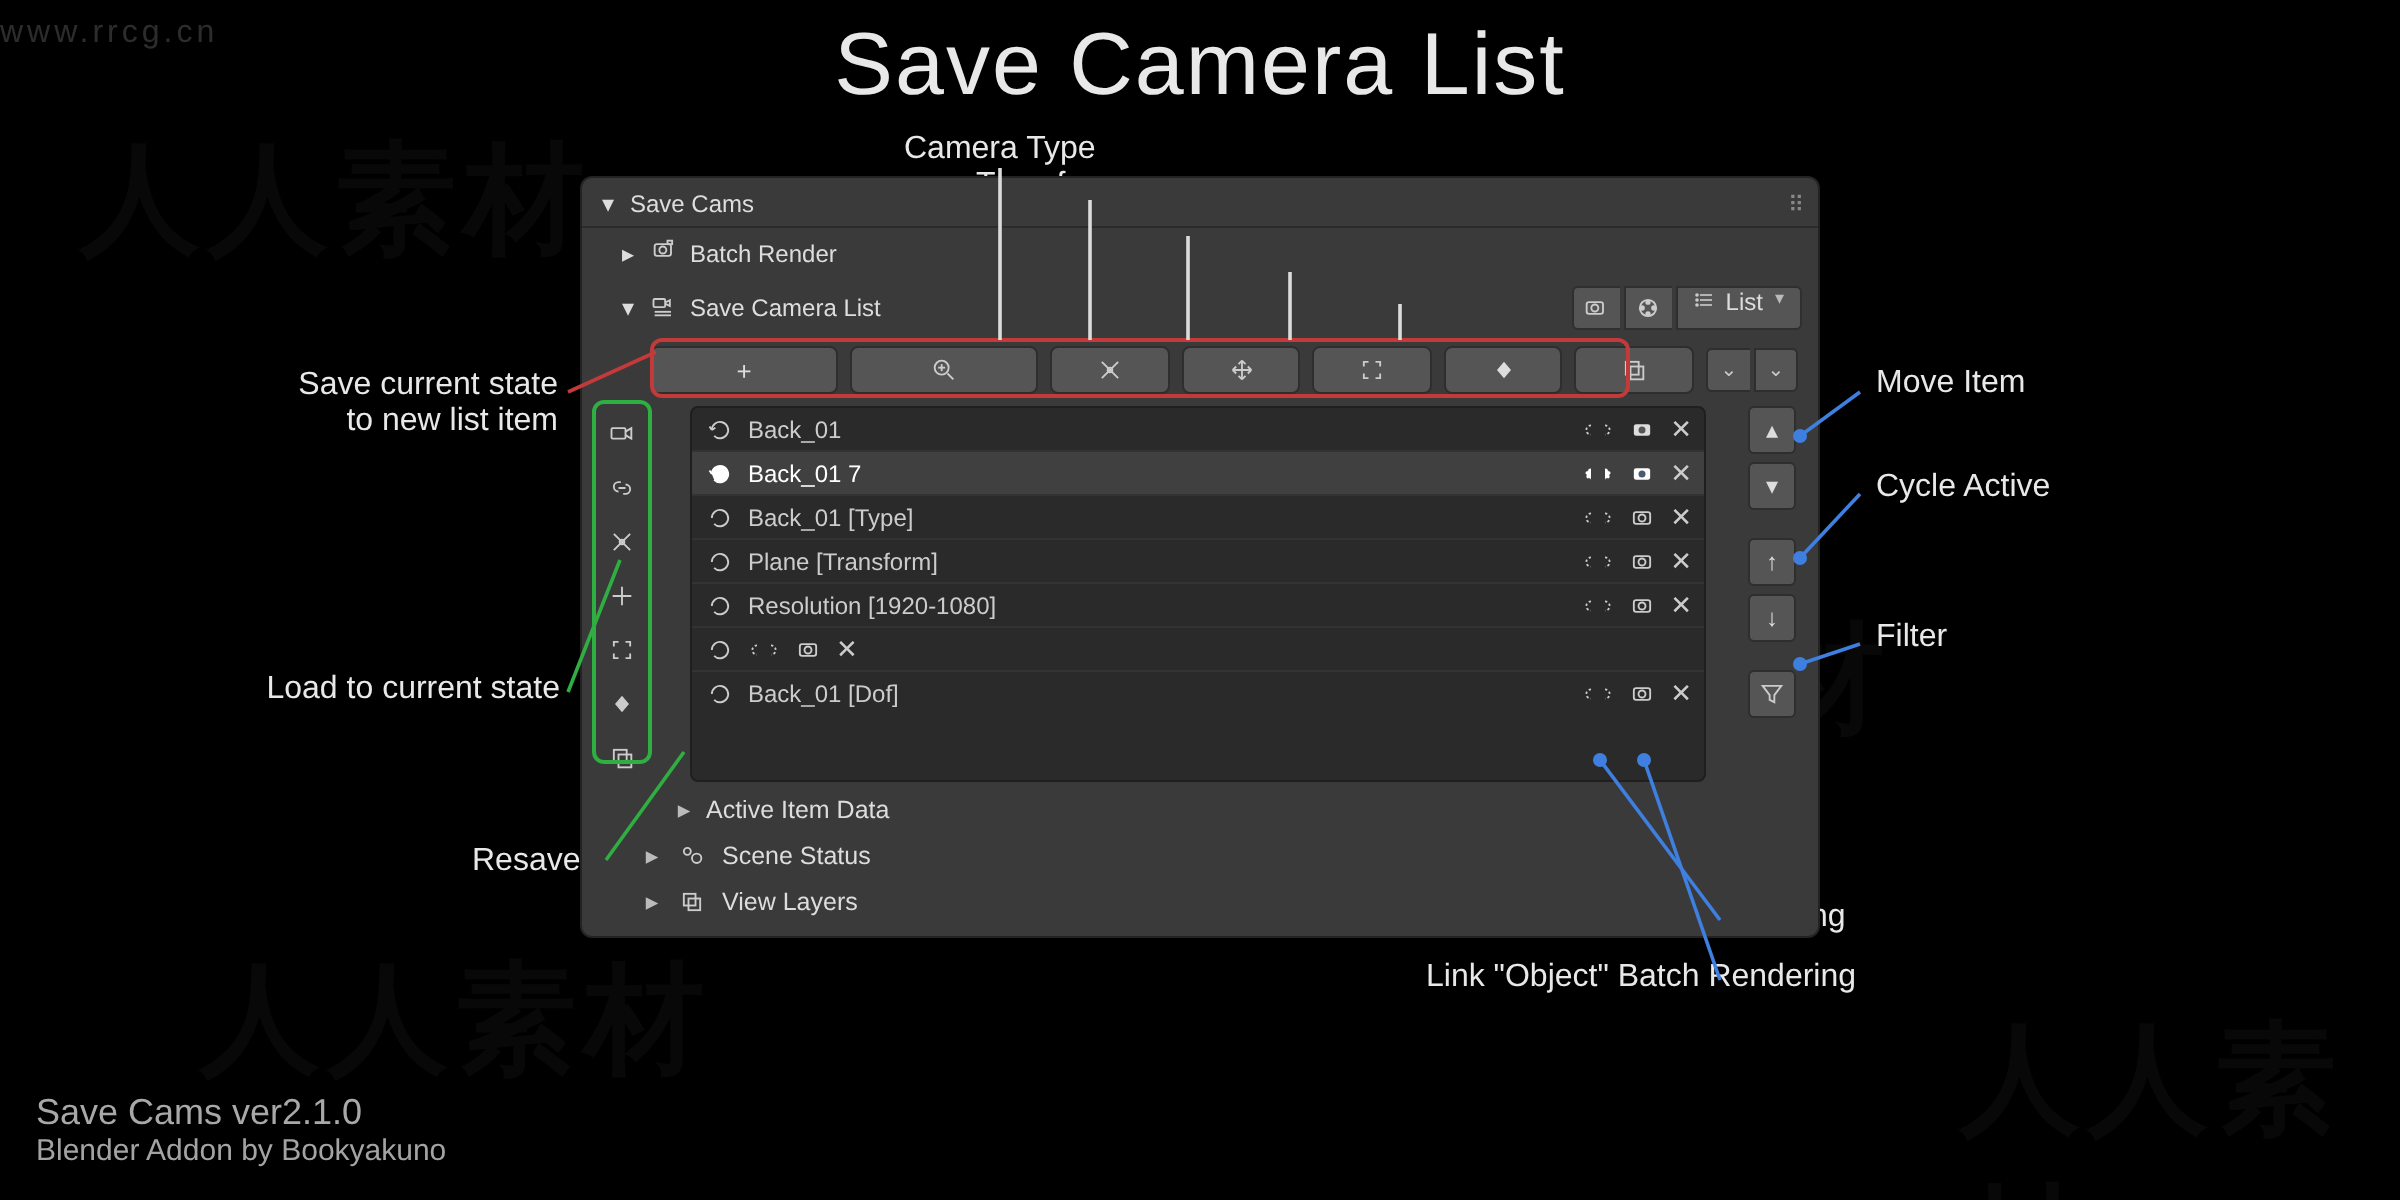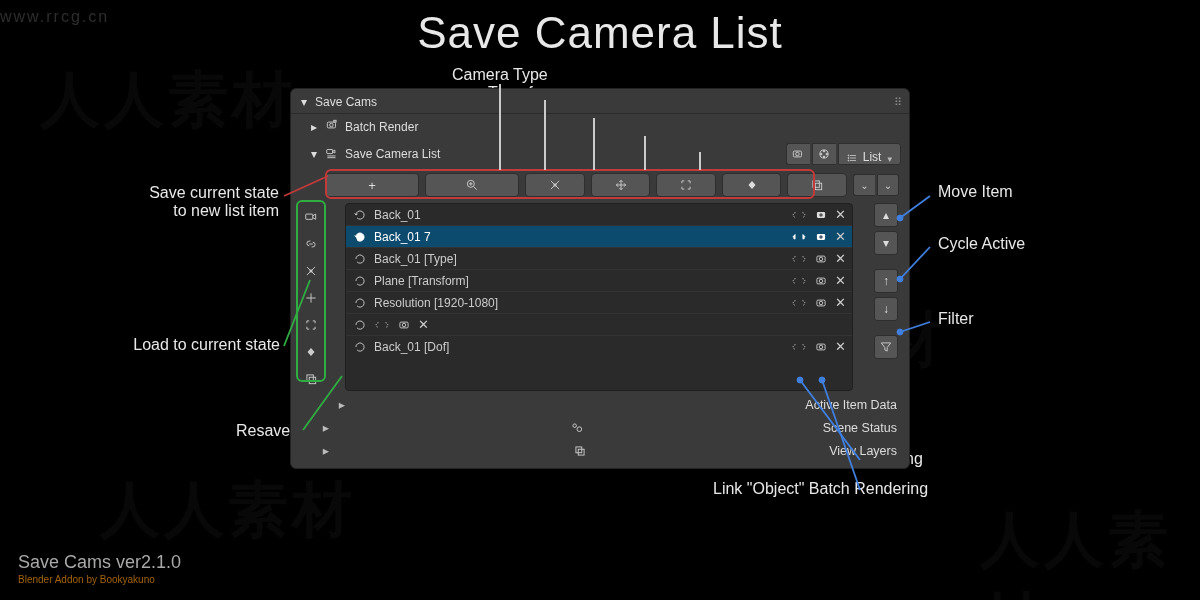--- a/index.html
+++ b/index.html
@@ -100,21 +100,21 @@
     background: #555;
     border: 1px solid #2f2f2f;
     border-radius: 3px;
     display:flex; align-items:center; justify-content:center;
     color:#ddd;
     font-size:12px;
   }
   .hdr-chip.joined-l { border-top-right-radius:0; border-bottom-right-radius:0; border-right:none;}
   .hdr-chip.joined-m { border-radius:0; border-right:none;}
   .hdr-chip.joined-r { border-top-left-radius:0; border-bottom-left-radius:0;}
-  .hdr-chip.list { width:auto; padding:0 8px; gap:4px; display:flex; align-items:flex-end;}
+  .hdr-chip.list { width:auto; padding:0 8px; gap:4px; display:flex; align-items:flex-start;}
   .hdr-chip.list .caret { font-size:9px; color:#bbb; margin-left:2px;}
 
   
   .toolbar-row {
     display:flex;
     gap:6px;
     padding:4px 10px 4px 34px;
     align-items:center;
     position:relative;
   }
@@ -193,21 +193,21 @@
   .row {
     display:flex;
     align-items:center;
     gap:6px;
     padding:3px 6px;
     border-top:1px solid #333;
     color:#ccc;
     font-size:12px;
   }
   .row:first-child{border-top:none;}
-  .row.sel { background:#0c4a6e; color:#fff; }
+  .row.sel { background:#404040; color:#fff; }
   .row .refresh { width:16px; display:flex; justify-content:center; }
   .row .name { flex:1; }
   .row .trail { display:flex; gap:6px; align-items:center; }
   .row .trail .ti { width:16px; display:flex; justify-content:center; color:#bbb;}
   .row .trail .xx { color:#ccc; font-size:13px; }
   .row.sel .trail .ti svg, .row.sel .refresh svg { stroke:#fff; fill:#fff; }
 
   .side-btns {
     width:26px;
     display:flex;
@@ -227,21 +227,20 @@
   }
 
   
   .sub-section {
     display:flex;
     align-items:center;
     gap:6px;
     padding:4px 12px 4px 30px;
     color:#ddd;
     font-size:12.5px;
-    justify-content:space-between;
   }
   .sub-section .tri { color:#bbb; }
   .sub-section .sicon { width:18px; display:flex; justify-content:center; }
 
   
   .lines {
     position:absolute;
     left:0; top:0;
     width:1200px; height:600px;
     pointer-events:none;
@@ -279,21 +278,21 @@
 <div class="anno" style="left:236px; top:422px;">Resave</div>
 
 <div class="anno right" style="left:938px; top:183px;">Move Item</div>
 <div class="anno right" style="left:938px; top:235px;">Cycle Active</div>
 <div class="anno right" style="left:938px; top:310px;">Filter</div>
 <div class="anno right" style="left:730px; top:450px;">Use "List" Batch Rendering</div>
 <div class="anno right" style="left:713px; top:480px;">Link "Object" Batch Rendering</div>
 
 <div class="footer">
   <div>Save Cams ver2.1.0</div>
-  <div style="font-size:10px;color:#a16207;">Blender Addon by Bookyakuno</div>
+  <div style="font-size:15px;color:#a3a3a3;">Blender Addon by Bookyakuno</div>
 </div>
 
 <div class="panel">
 
   <div class="panel-header">
     <span class="tri open"></span>
     <span>Save Cams</span>
     <span class="grip">⠿</span>
   </div>
 

